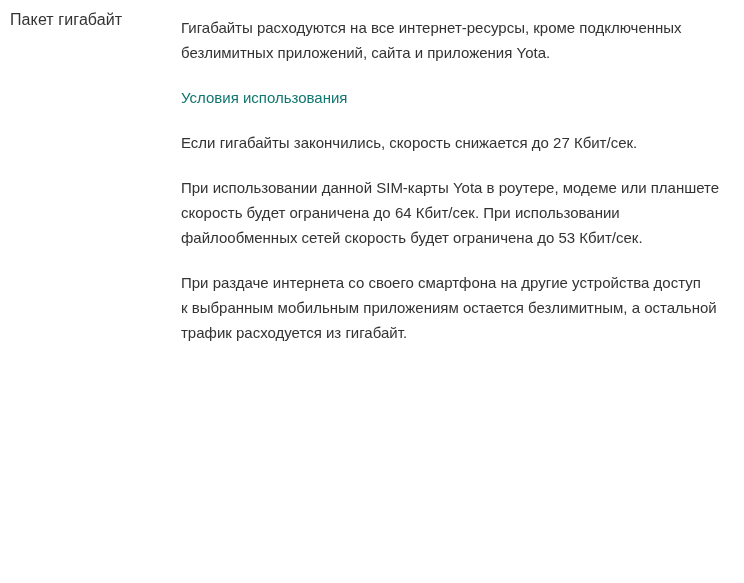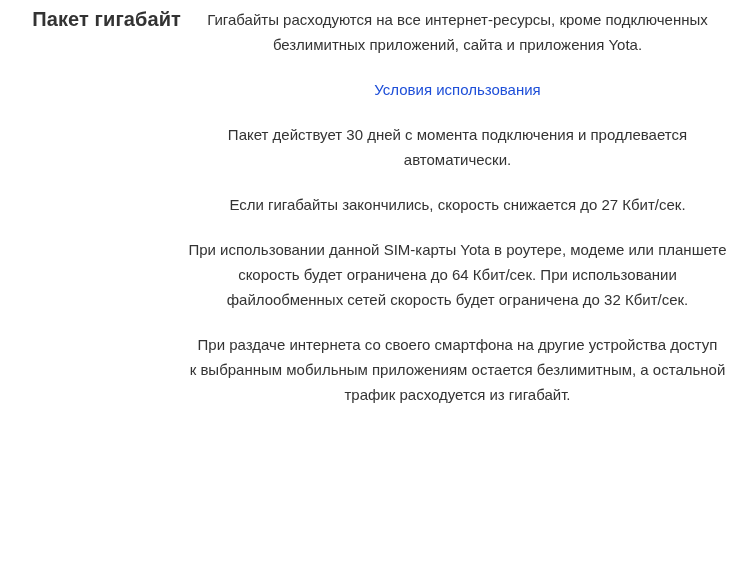--- a/index.html
+++ b/index.html
@@ -17,58 +17,54 @@
   .section-row {
     display: flex;
     align-items: flex-start;
     padding: 7px 10px 0 10px;
     box-sizing: border-box;
     width: 744px;
   }
   .term-col {
     width: 171px;
     flex-shrink: 0;
-    font-size: 20px;
-    font-weight: bold;
+    font-size: 16px;
+    font-weight: normal;
     line-height: 25px;
     color: #333333;
     letter-spacing: 0.1px;
-    text-align: right;
   }
   .definition-col {
     flex: 1 1 auto;
     min-width: 0;
     font-size: 15px;
     line-height: 25px;
     color: #333333;
   }
   .definition-col p {
-    margin: 0 0 20px 0;
+    margin: 8px 0 20px 0;
     white-space: pre-line;
-    text-align: center;
   }
   .definition-col p:last-child {
     margin-bottom: 0;
   }
   .muted-heading {
-    color: #1d4ed8;
+    color: #0f766e;
   }
 </style>
 </head>
 <body>
 
 <div class="section-row">
   <div class="term-col">Пакет гигабайт</div>
   <div class="definition-col">
     <p>Гигабайты расходуются на все интернет-ресурсы, кроме подключенных
 безлимитных приложений, сайта и приложения Yota.</p>
     <p class="muted-heading">Условия использования</p>
-    <p>Пакет действует 30 дней с момента подключения и продлевается
-автоматически.</p>
     <p>Если гигабайты закончились, скорость снижается до 27 Кбит/сек.</p>
     <p>При использовании данной SIM-карты Yota в роутере, модеме или планшете
 скорость будет ограничена до 64 Кбит/сек. При использовании
-файлообменных сетей скорость будет ограничена до 32 Кбит/сек.</p>
+файлообменных сетей скорость будет ограничена до 53 Кбит/сек.</p>
     <p>При раздаче интернета со своего смартфона на другие устройства доступ
 к выбранным мобильным приложениям остается безлимитным, а остальной
 трафик расходуется из гигабайт.</p>
   </div>
 </div>
 
 </body></html>

